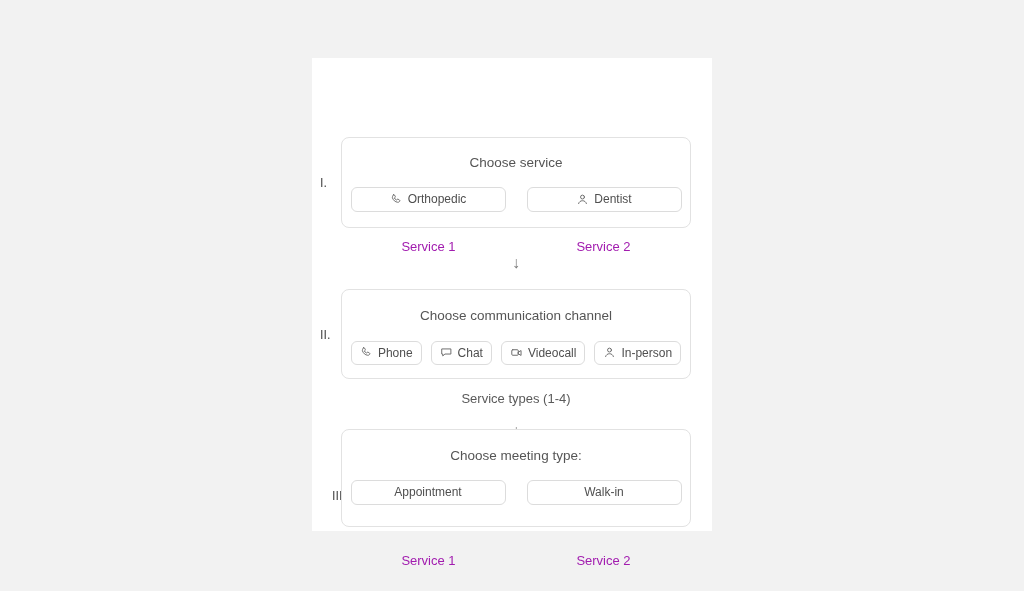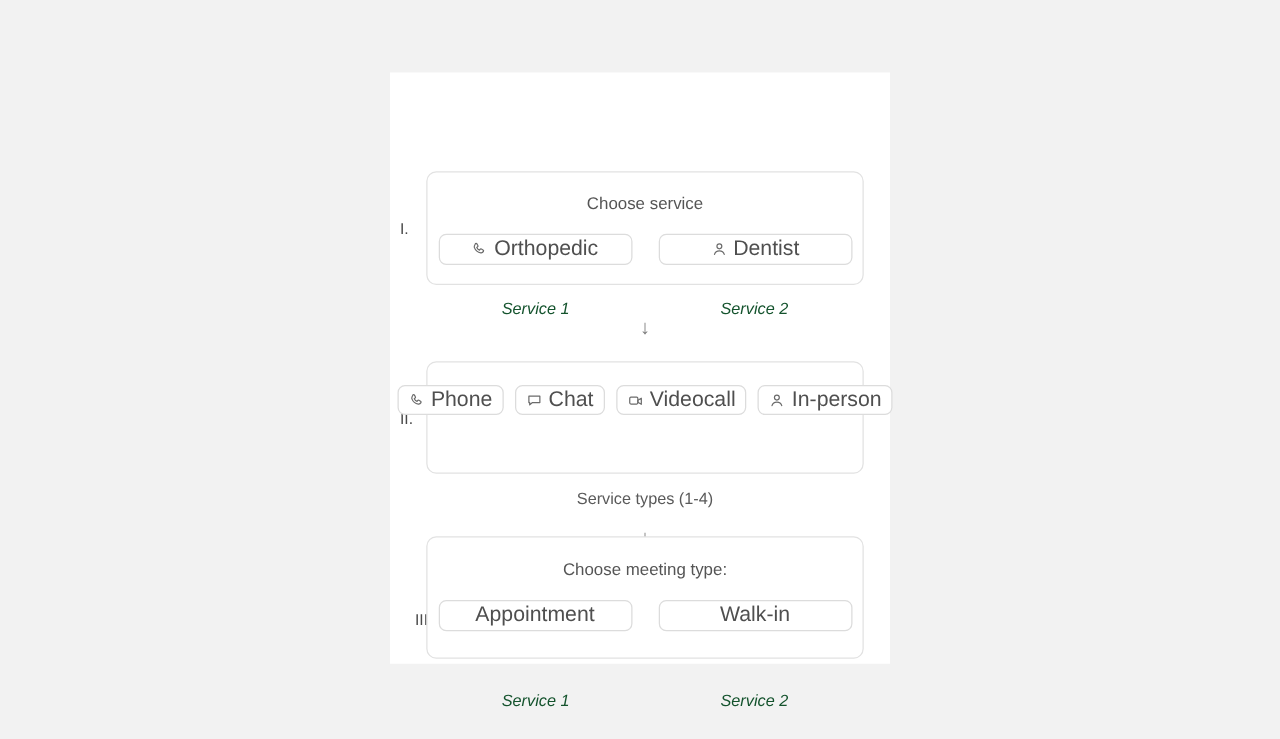--- a/index.html
+++ b/index.html
@@ -77,21 +77,21 @@
   }
   .btn {
     display: inline-flex;
     align-items: center;
     justify-content: center;
     gap: 5px;
     border: 1px solid #dcdcdc;
     border-radius: 6px;
     background: #ffffff;
     color: #4f4f4f;
-    font-size: 17px;
+    font-size: 12px;
     font-family: "Liberation Sans", sans-serif;
     box-sizing: border-box;
     white-space: nowrap;
     padding: 0 8px;
     height: 24px;
     cursor: pointer;
   }
   .btn.wide {
     width: 155px;
     height: 25px;
@@ -106,22 +106,21 @@
   }
   .btn .ico svg {
     display: block;
   }
   .caption-row {
     position: absolute;
     left: 29px;
     width: 350px;
     display: flex;
     font-size: 13px;
-    color: #14532d;
-    font-style: italic;
+    color: #a21caf;
   }
   .caption-row .cap {
     width: 50%;
     text-align: center;
     line-height: 1;
   }
   .caption-single {
     position: absolute;
     left: 29px;
     width: 350px;
@@ -197,20 +196,21 @@
         <div class="caption-row" id="cap-1">
           <div class="cap">Service 1</div>
           <div class="cap">Service 2</div>
         </div>
         <div class="arrow" id="arrow-1">↓</div>
       </div>
 
       <div class="step" id="step-2">
         <div class="step-numeral">II.</div>
         <div class="card">
+          <div class="card-title">Choose communication channel</div>
           <div class="btn-row">
             <button class="btn">
               <span class="ico">
                 <svg width="13" height="13" viewBox="0 0 16 16" fill="none" stroke="#6b6b6b" stroke-width="1.2" stroke-linecap="round" stroke-linejoin="round">
                   <path d="M4.2 2.2c.5-.3 1.1-.1 1.4.4l.9 1.6c.25.45.15 1-.25 1.3l-.8.6c.5 1.2 1.45 2.15 2.65 2.65l.6-.8c.3-.4.85-.5 1.3-.25l1.6.9c.5.3.7.9.4 1.4-.5.9-1.5 1.6-2.6 1.4C6.3 11 4.1 8.9 3 6 2.7 4.9 3.3 3.8 4.2 2.2z"></path>
                 </svg>
               </span>
               <span>Phone</span>
             </button>
             <button class="btn">

